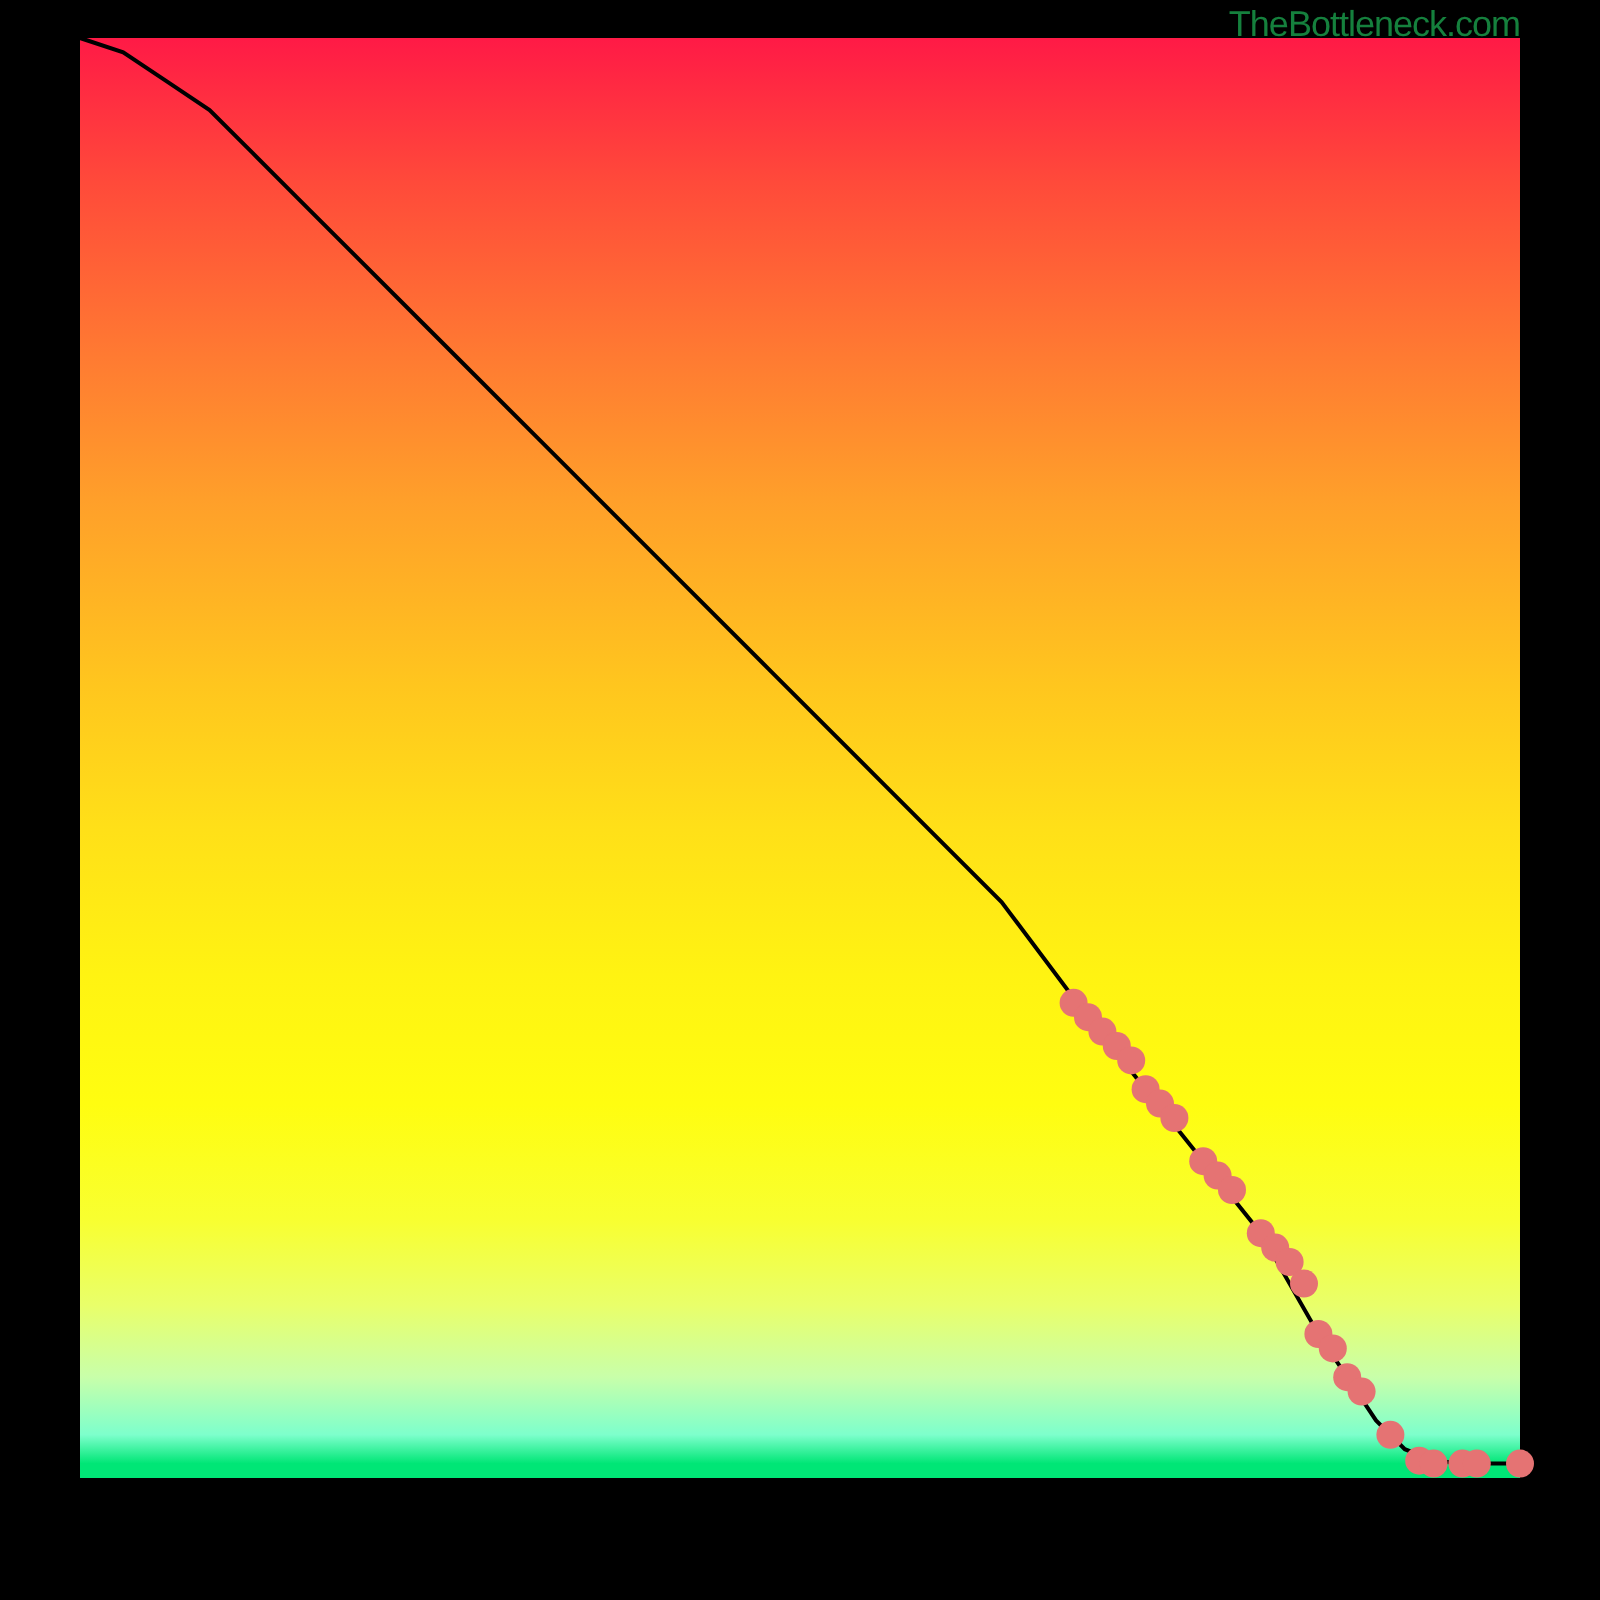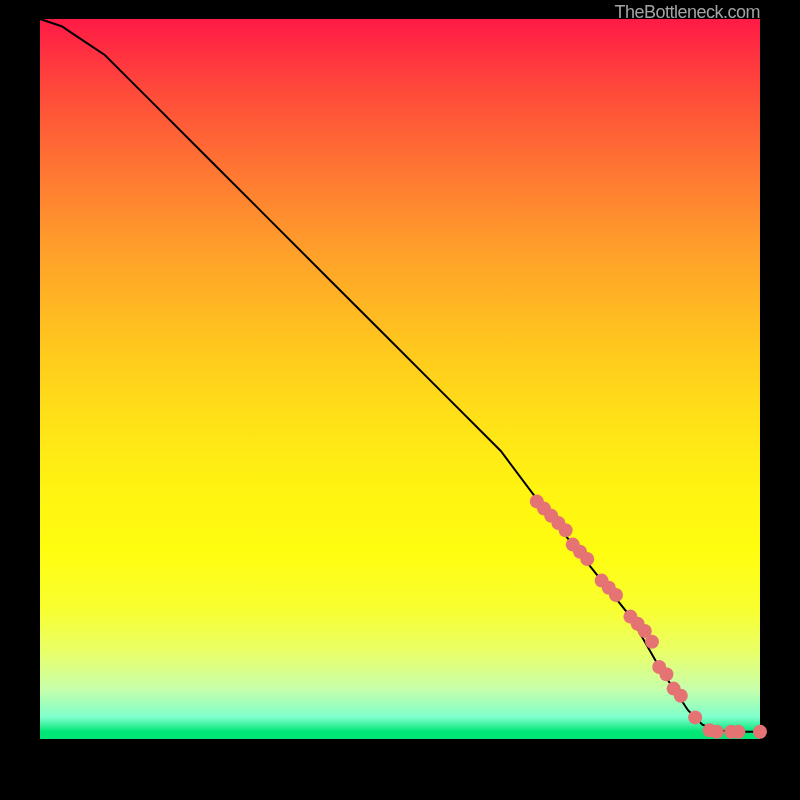--- a/index.html
+++ b/index.html
@@ -36,21 +36,21 @@
       #c8ffaa 93%,
       #7dffcc 97%,
       #00e676 99%,
       #00e676 100%
     );
   }
   .attribution {
     position: absolute;
     top: 2px;
     right: 40px;
-    color: #a3a3a3;
+    color: #15803d;
     font-size: 18px;
     font-weight: 500;
     letter-spacing: -0.5px;
     margin-left: 34px;
   }
   svg.curve {
     position: absolute;
     top: 0; left: 0;
     width: 720px; height: 720px;
     overflow: visible;

